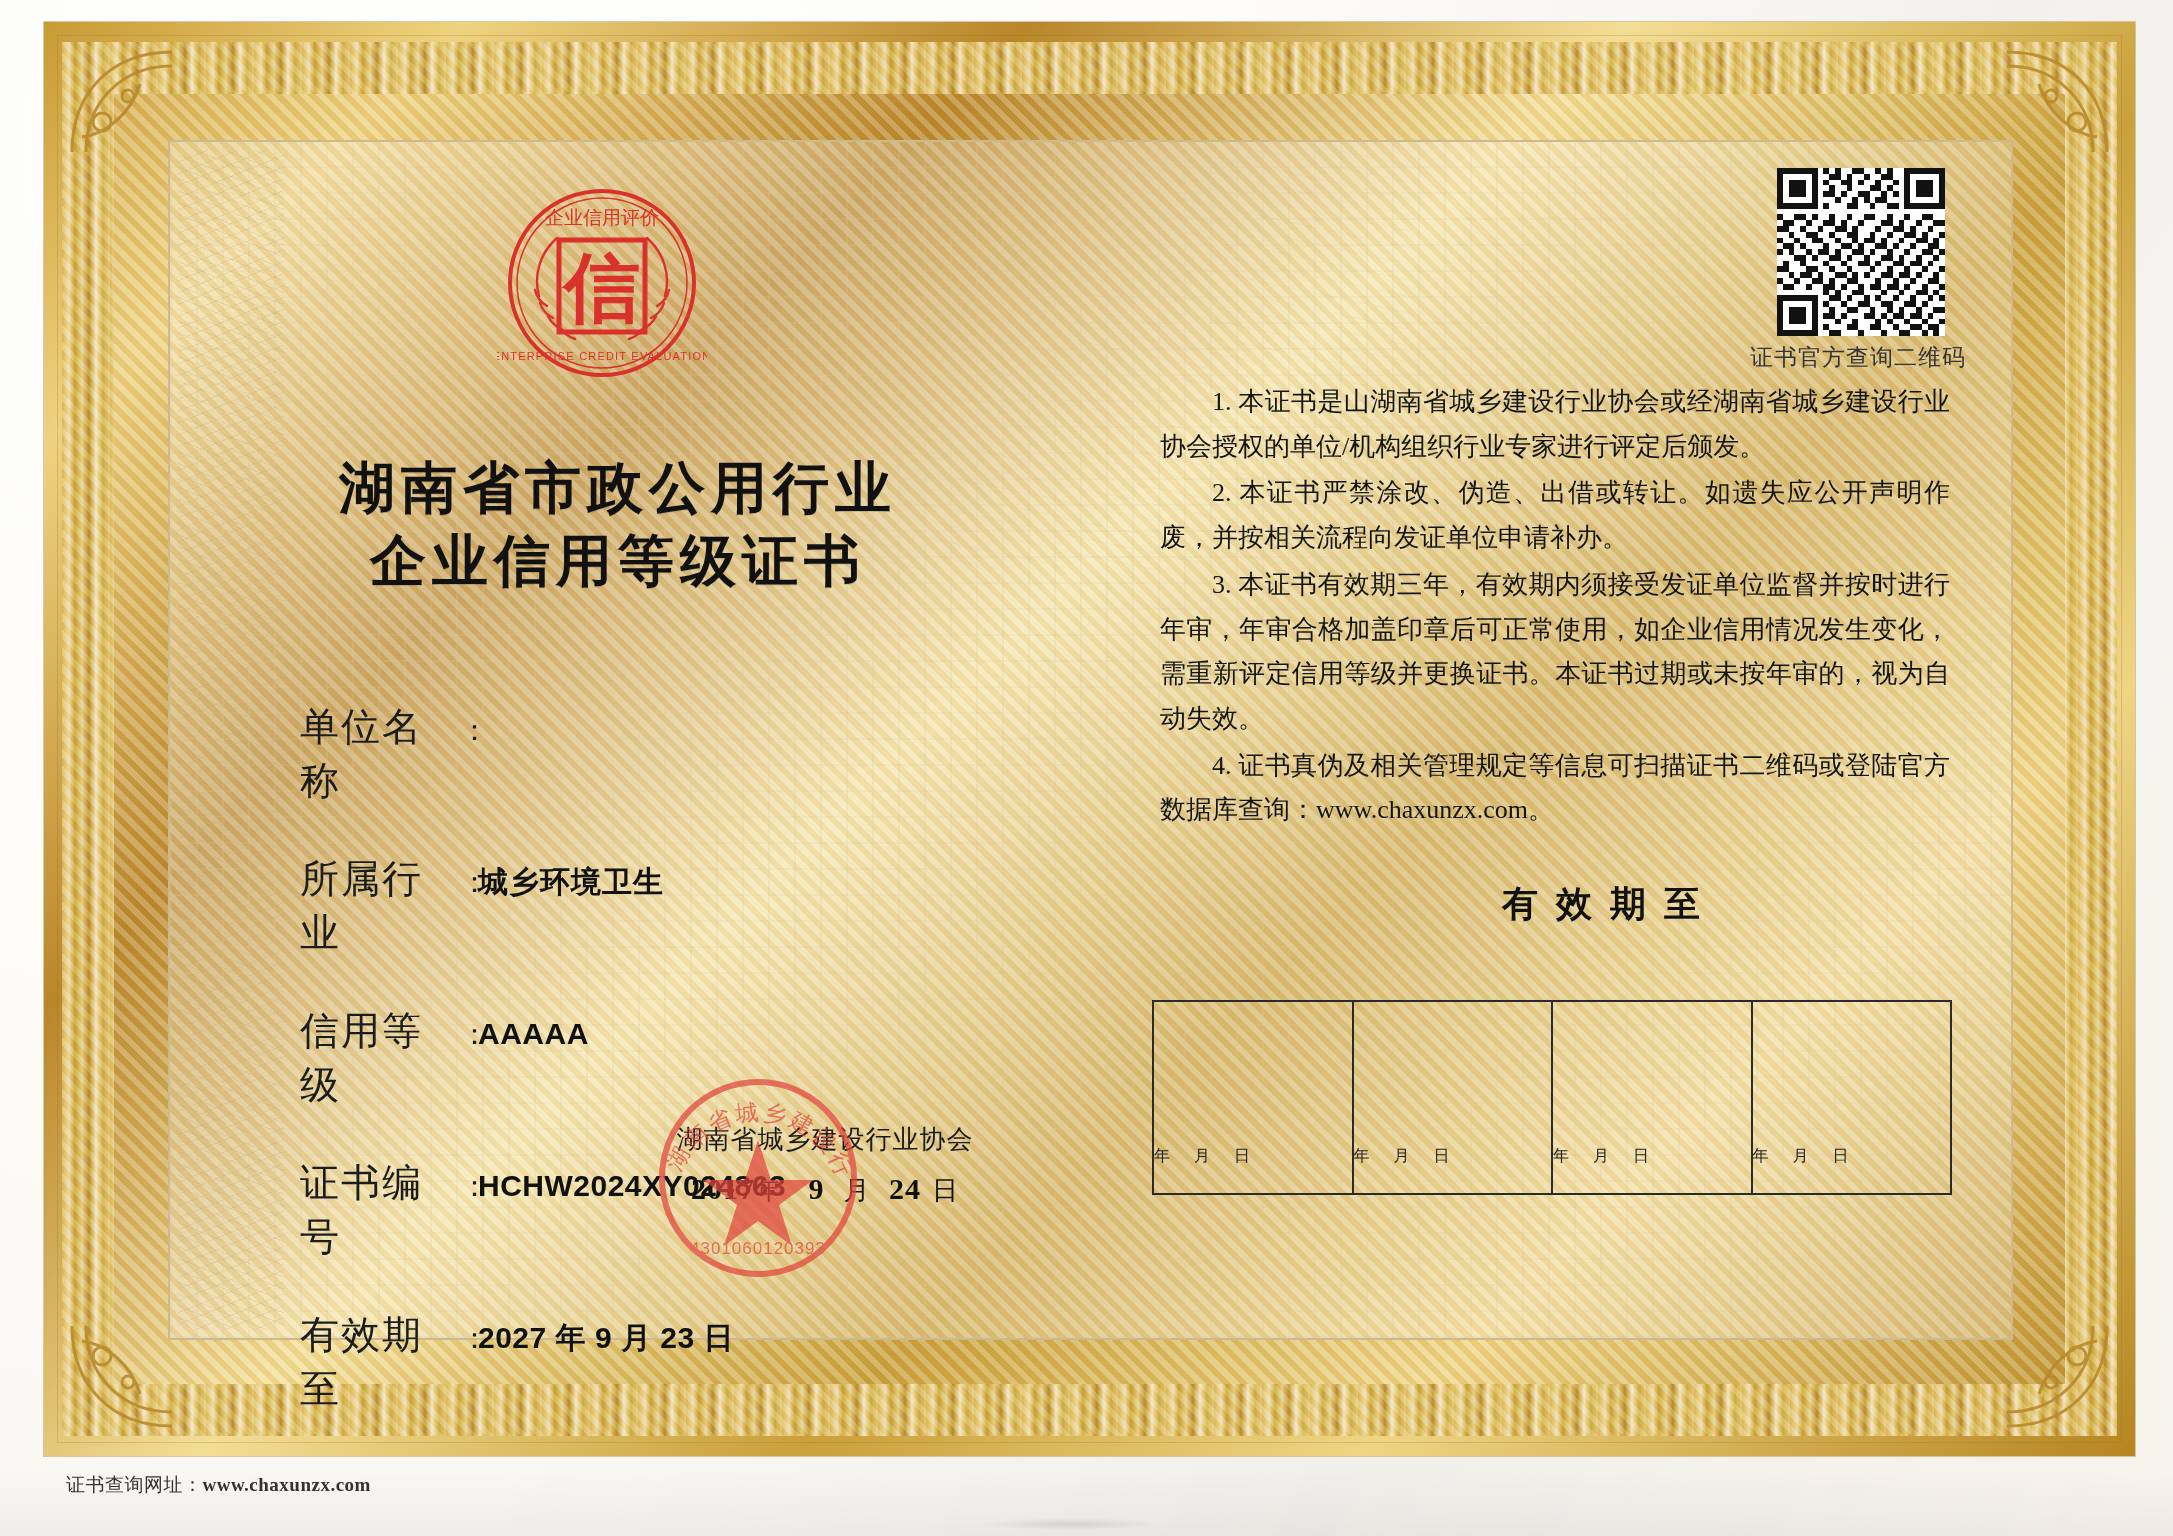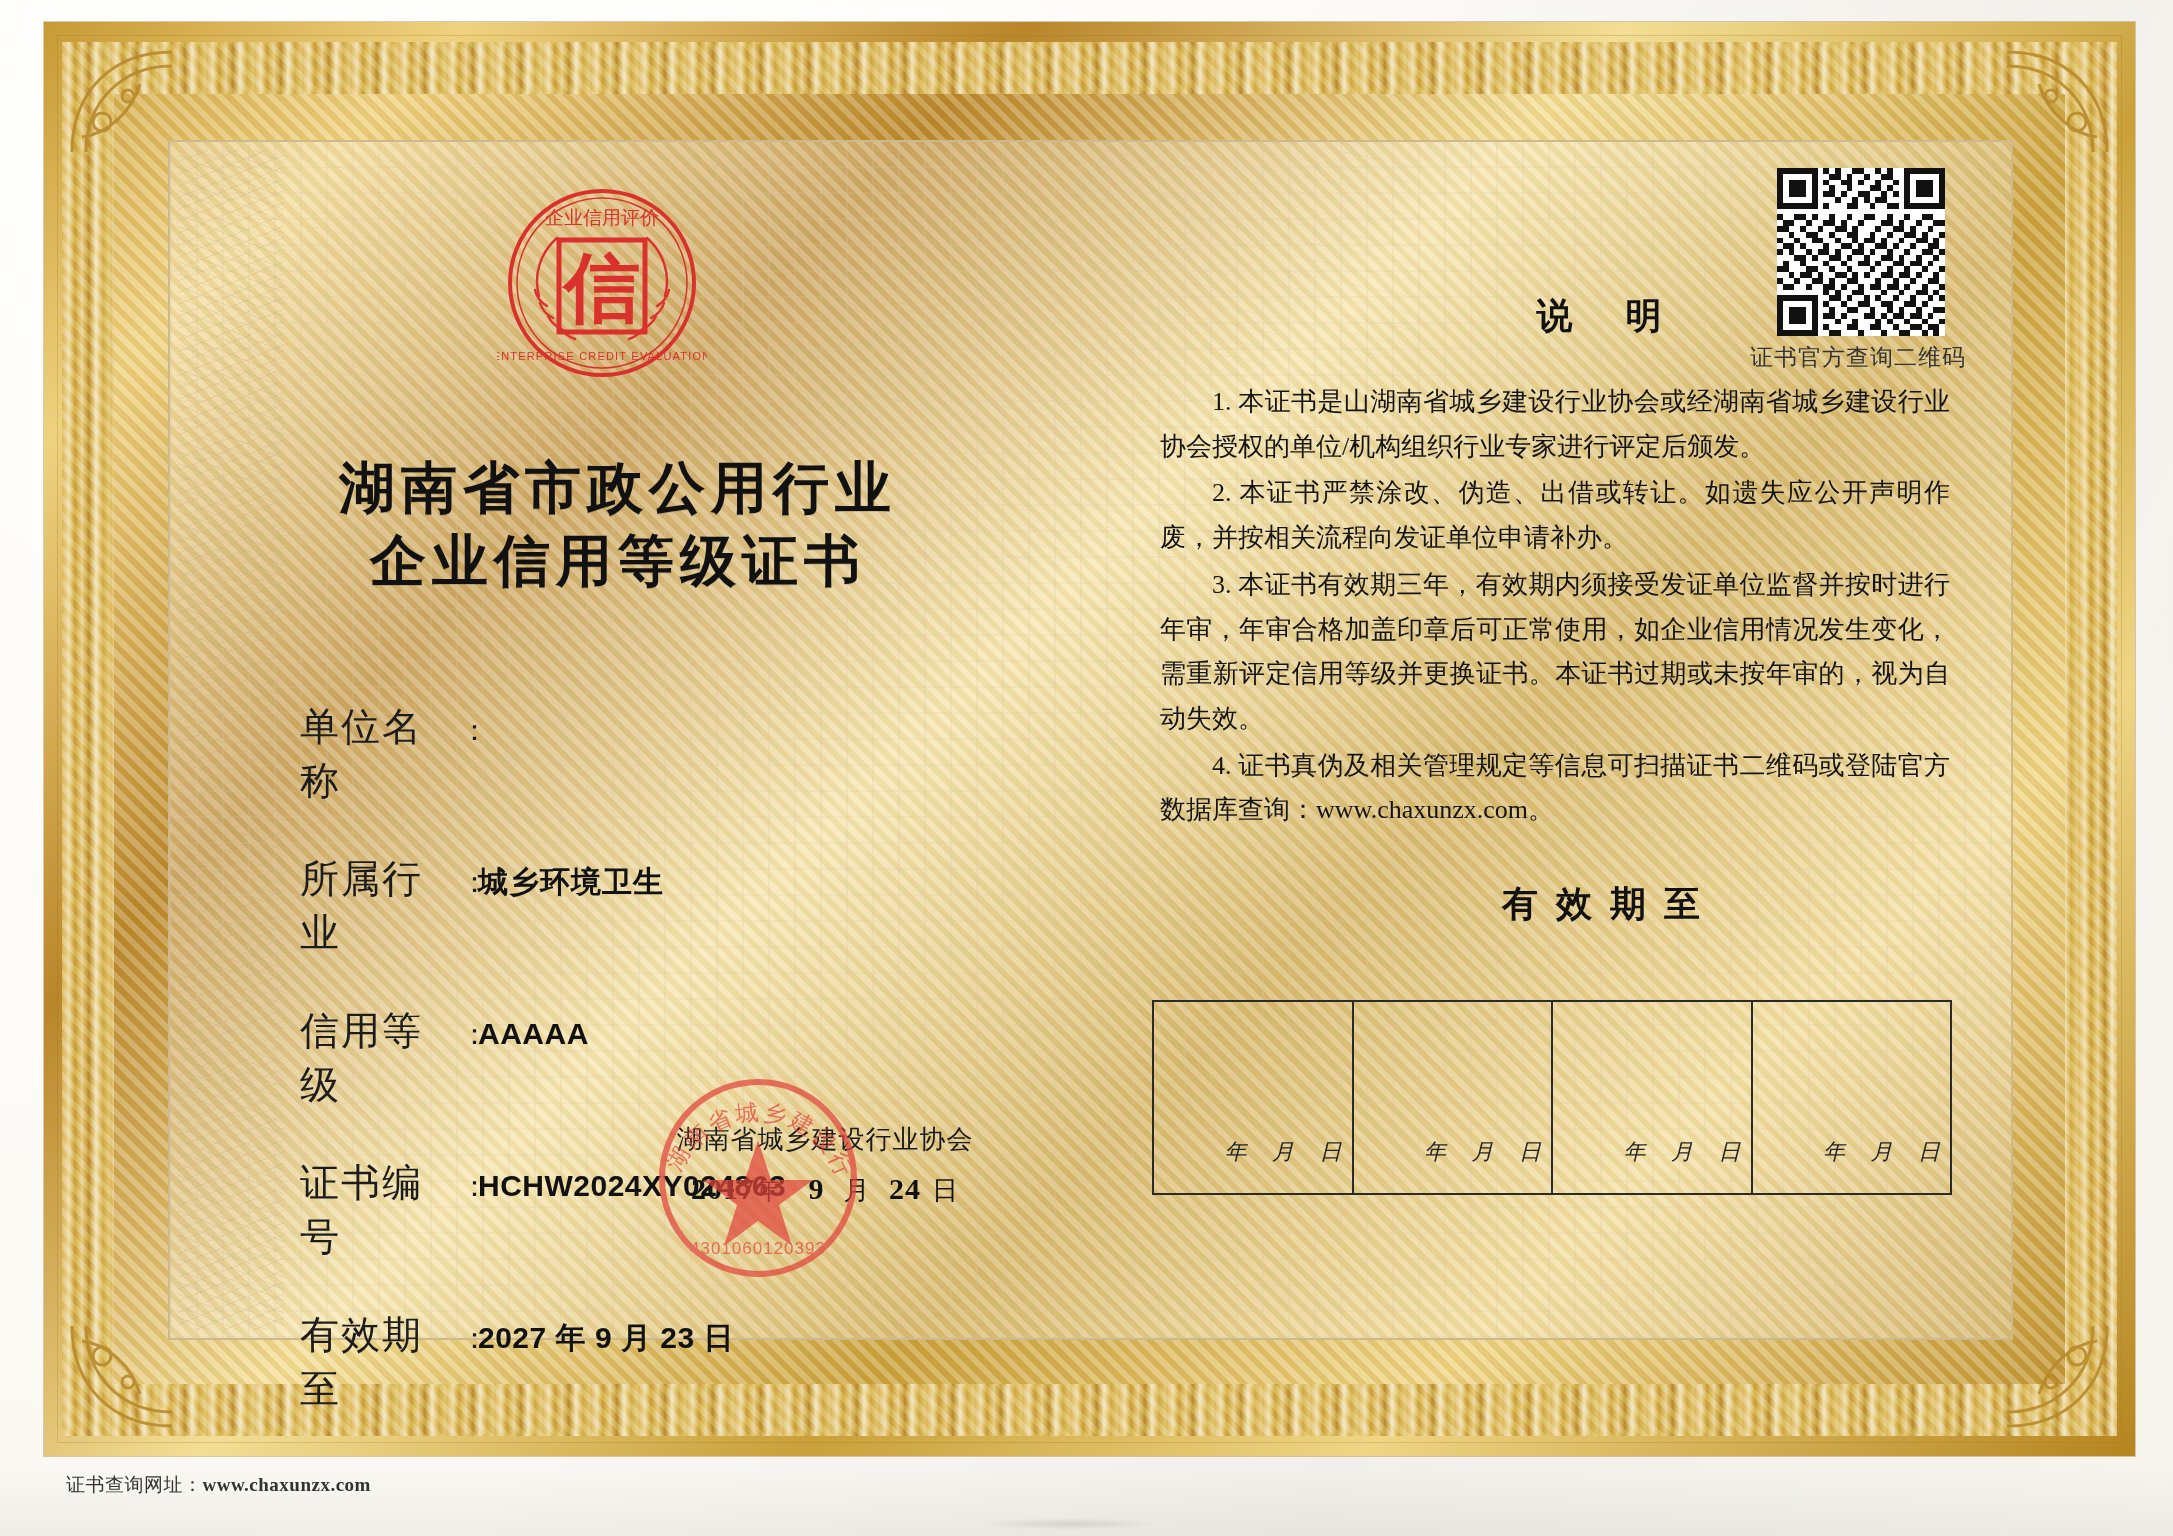--- a/index.html
+++ b/index.html
@@ -157,22 +157,22 @@
   }
   .annual-table{
     position:absolute;left:1152px;top:1000px;width:800px;height:195px;
     display:flex;border:2px solid #2a2a2a;box-sizing:border-box;
   }
   .annual-cell{
     flex:1 1 0;border-right:2px solid #2a2a2a;position:relative;
   }
   .annual-cell:last-child{border-right:none;}
   .annual-cell span{
-    position:absolute;left:0;right:0;bottom:26px;text-align:right;
-    font-size:22px;letter-spacing:10px;color:#222;font-style:italic;
+    position:absolute;left:0;right:0;bottom:26px;text-align:left;
+    font-size:16px;letter-spacing:10px;color:#222;
   }
 
   
   .footer-url{
     position:absolute;left:66px;bottom:38px;font-size:19px;color:#333;letter-spacing:.5px;
   }
   .footer-url b{font-weight:bold;}
 
   
   .scan-shadow{
@@ -548,21 +548,20 @@
             <rect x="14" y="28" width="1" height="1"></rect>
             <rect x="18" y="28" width="1" height="1"></rect>
             <rect x="21" y="28" width="2" height="1"></rect>
             <rect x="25" y="28" width="1" height="1"></rect>
             <rect x="27" y="28" width="1" height="1"></rect>
         </g>
       </svg>
     </div>
     <div class="qr-caption">证书官方查询二维码</div>
 
-    <div class="notes-title">说 明</div>
     <div class="notes">
       <p>1. 本证书是山湖南省城乡建设行业协会或经湖南省城乡建设行业协会授权的单位/机构组织行业专家进行评定后颁发。</p>
       <p>2. 本证书严禁涂改、伪造、出借或转让。如遗失应公开声明作废，并按相关流程向发证单位申请补办。</p>
       <p>3. 本证书有效期三年，有效期内须接受发证单位监督并按时进行年审，年审合格加盖印章后可正常使用，如企业信用情况发生变化，需重新评定信用等级并更换证书。本证书过期或未按年审的，视为自动失效。</p>
       <p>4. 证书真伪及相关管理规定等信息可扫描证书二维码或登陆官方数据库查询：www.chaxunzx.com。</p>
     </div>
 
     <div class="annual-title">有效期至</div>
     <div class="annual-table">
       <div class="annual-cell">

